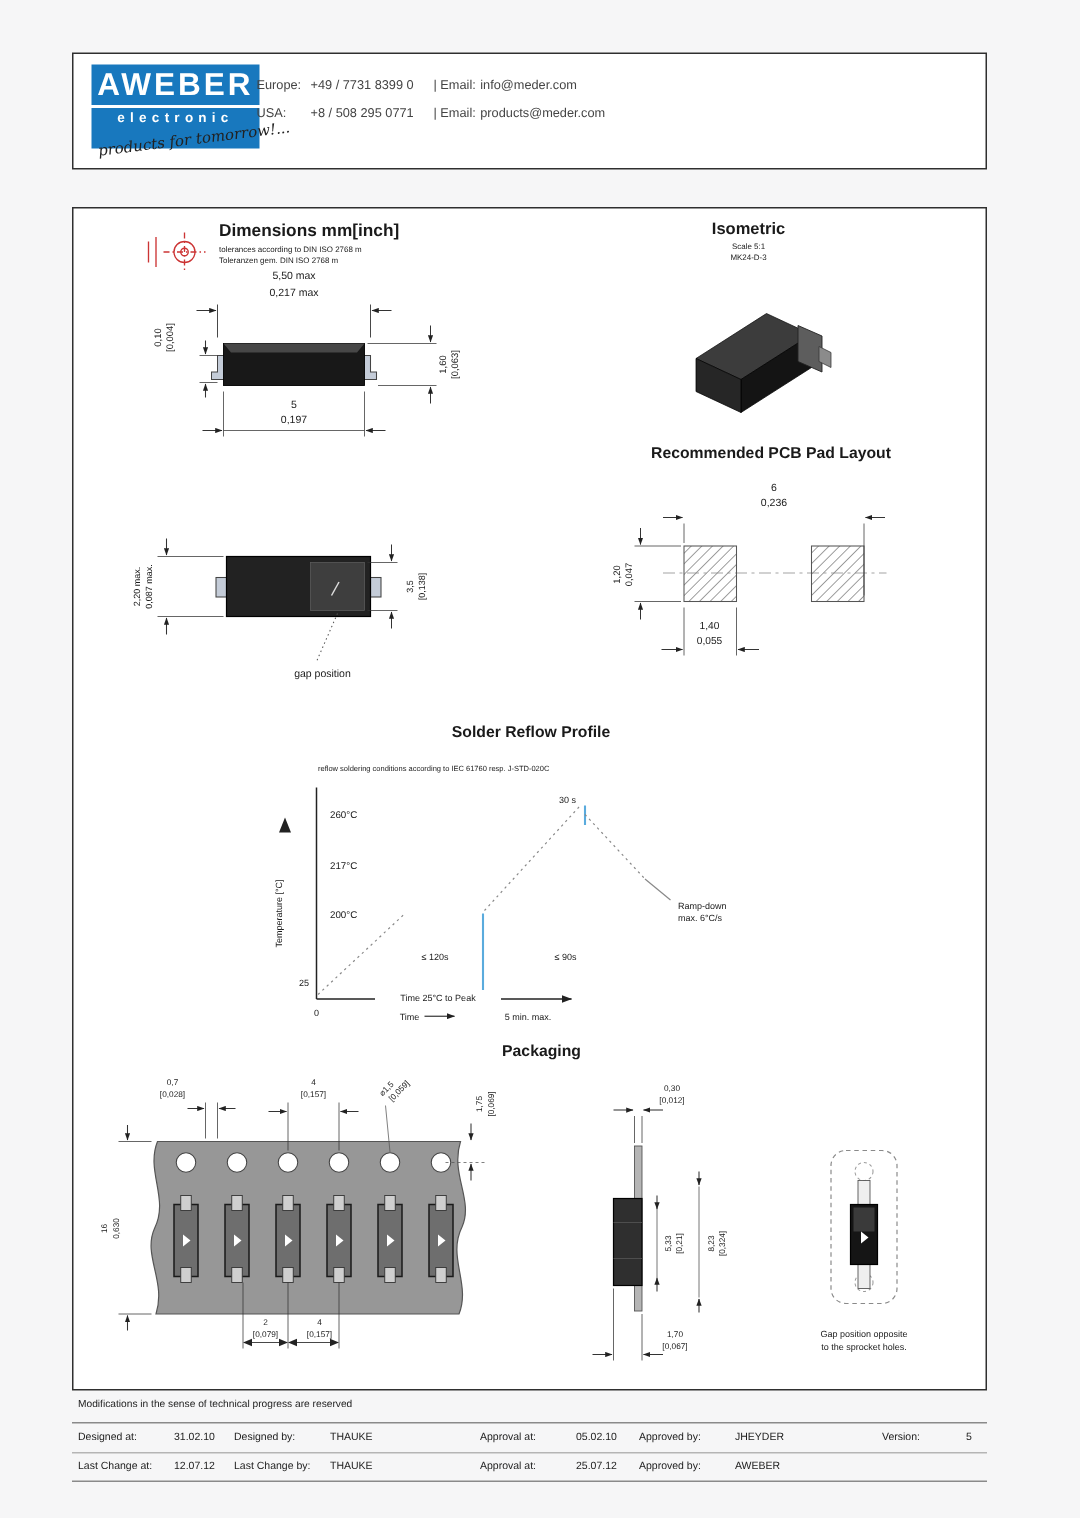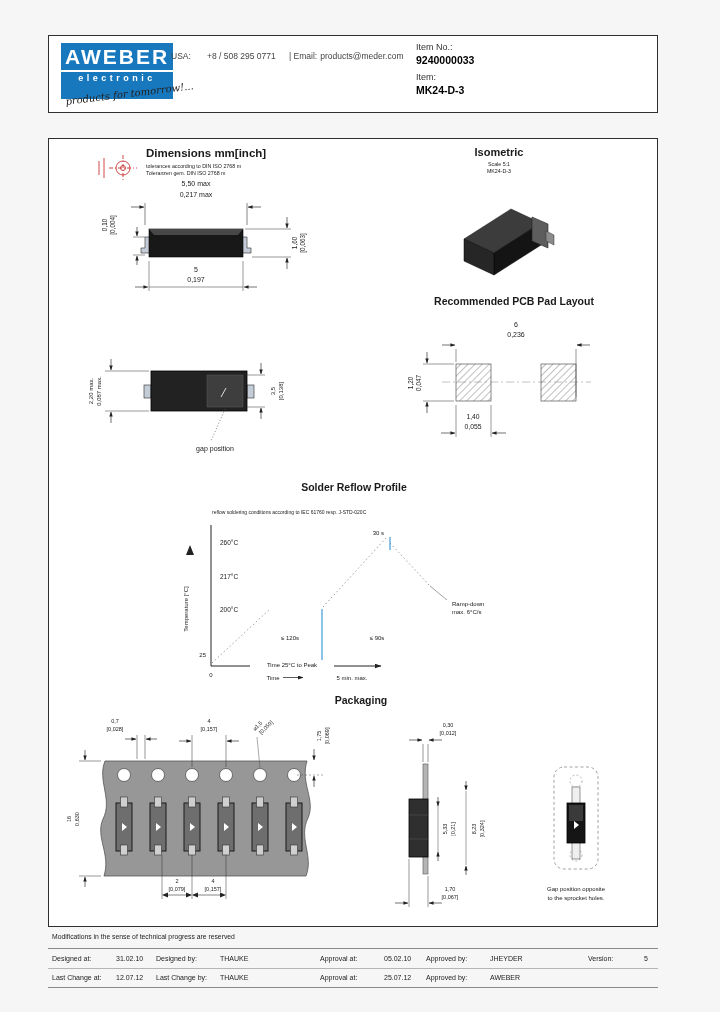--- a/index.html
+++ b/index.html
@@ -47,28 +47,25 @@
 <body>
 
 <div id="header" class="box">
   <div class="logo">
     <div class="l1">AWEBER</div>
     <div class="l2">electronic</div>
   </div>
   <div class="tagline">products for tomorrow!...</div>
   <div class="contacts">
     <div class="contact-row">
+      <span class="region">Europe:</span><span class="phone">+49 / 7731 8399 0</span><span class="elabel">| Email:</span><span>info@meder.com</span>
+    </div>
+    <div class="contact-row">
       <span class="region">USA:</span><span class="phone">+8 / 508 295 0771</span><span class="elabel">| Email:</span><span>products@meder.com</span>
     </div>
-  </div>
-  <div class="iteminfo">
-    <div>Item No.:</div>
-    <div class="val">9240000033</div>
-    <div>Item:</div>
-    <div class="val">MK24-D-3</div>
   </div>
 </div>
 
 <div id="main" class="box">
 <svg width="608" height="785" viewBox="0 0 608 785">
   <defs>
     <marker id="arr" orient="auto" markerWidth="7" markerHeight="5" refX="6.5" refY="2.5">
       <path d="M0,0 L7,2.5 L0,5 Z" fill="#222"></path>
     </marker>
     <pattern id="hatch" width="5" height="5" patternUnits="userSpaceOnUse" patternTransform="rotate(45)">

